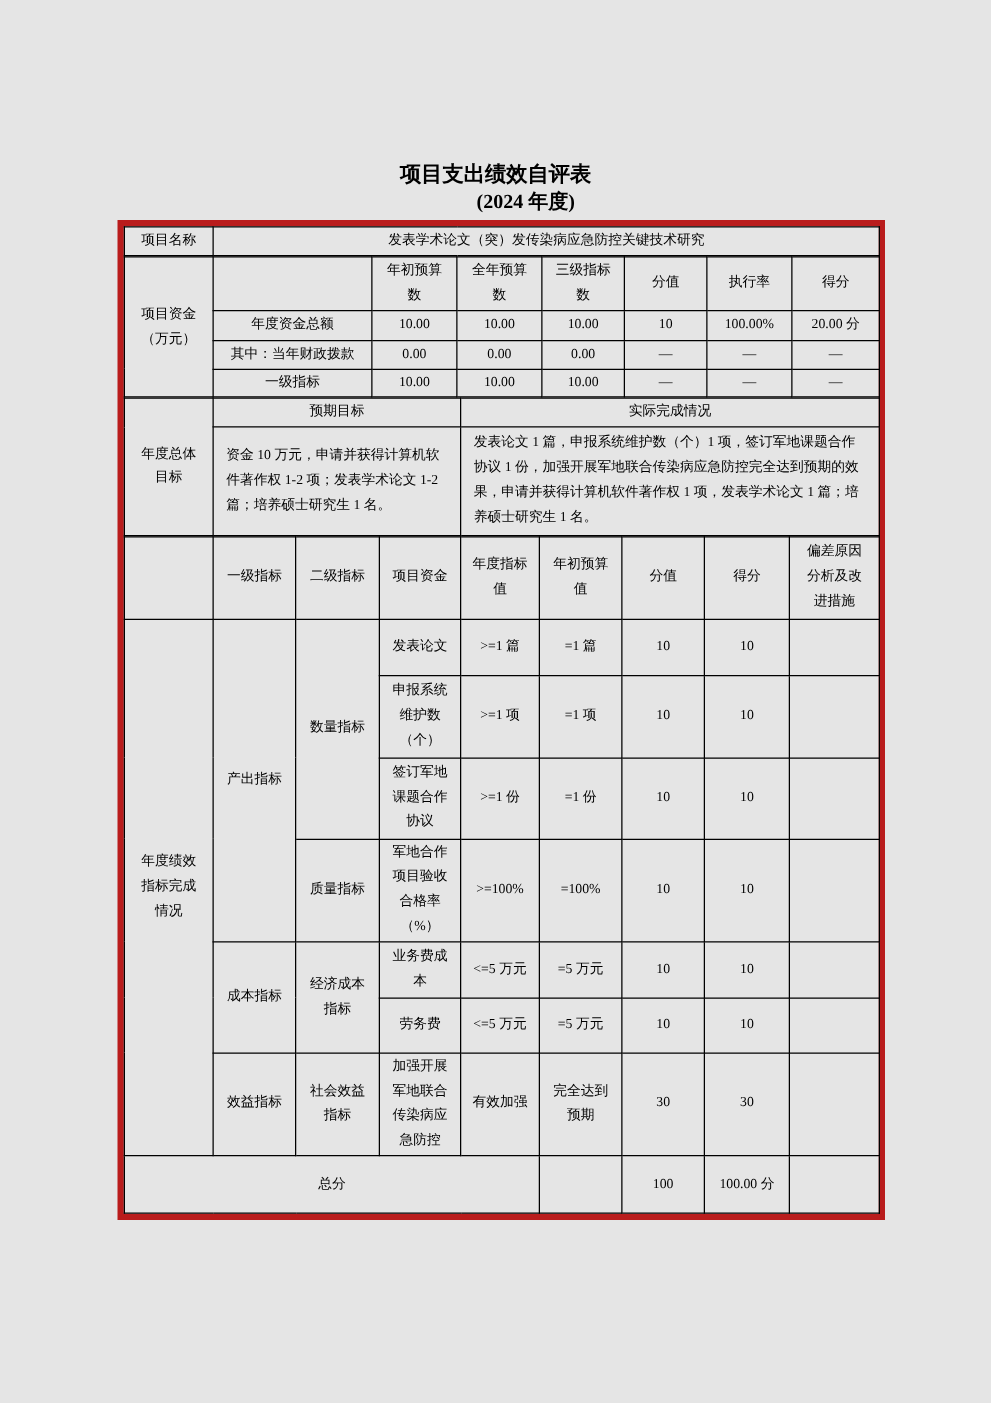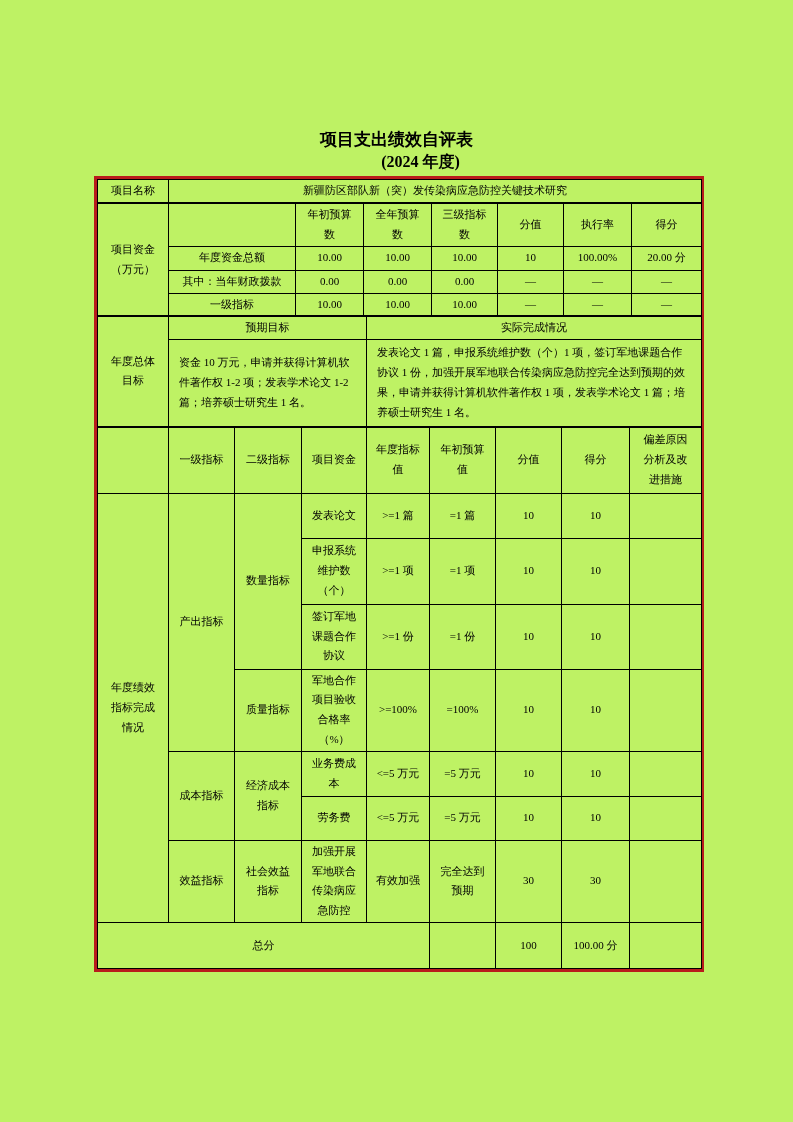--- a/index.html
+++ b/index.html
@@ -1,22 +1,22 @@
 <!DOCTYPE html>
 <html><head>
 <meta charset="utf-8">
 <style>
   html,body{margin:0;padding:0;background:#ffffff;}
   .page{
-    position:relative;width:793px;height:1122px;background:#bef264;
+    position:relative;width:793px;height:1122px;background:#e5e5e5;
     font-family:"Liberation Serif","DejaVu Serif",serif;color:#000;overflow:hidden;
   }
   .doc-title{padding-top:128px;text-align:center;font-size:17px;font-weight:bold;line-height:23px;}
   .doc-subtitle{text-align:center;font-size:16px;font-weight:bold;line-height:22px;padding-left:48px;}
-  .table-wrap{margin:3px 0 0 94px;width:604px;border:3px solid #b91c1c;}
+  .table-wrap{margin:3px 0 0 94px;width:604px;border:5px solid #b91c1c;}
   table{border-collapse:collapse;table-layout:fixed;width:604px;font-size:11px;}
   td,th{
     border:1px solid #000;text-align:center;vertical-align:middle;
     padding:1px 3px;font-weight:normal;white-space:pre-line;line-height:1.8;overflow:hidden;
   }
   td.txt{text-align:left;padding:3px 10px;}
   .pagenum{position:absolute;top:1036px;left:0;width:793px;text-align:center;font-size:11px;}
 </style>
 </head>
 <body>
@@ -31,21 +31,21 @@
     <table>
       <colgroup>
           <col style="width:71px">
           <col style="width:195px">
           <col style="width:66px">
           <col style="width:272px">
         </colgroup>
       <tbody>
           <tr style="height:22px">
         <td>项目名称</td>
-        <td colspan="3">新疆防区部队新（突）发传染病应急防控关键技术研究</td>
+        <td colspan="3">发表学术论文（突）发传染病应急防控关键技术研究</td>
       </tr>
     </tbody>
       </table>
 
     <table>
       <colgroup>
           <col style="width:71px">
           <col style="width:127px">
           <col style="width:68px">
           <col style="width:68px">

